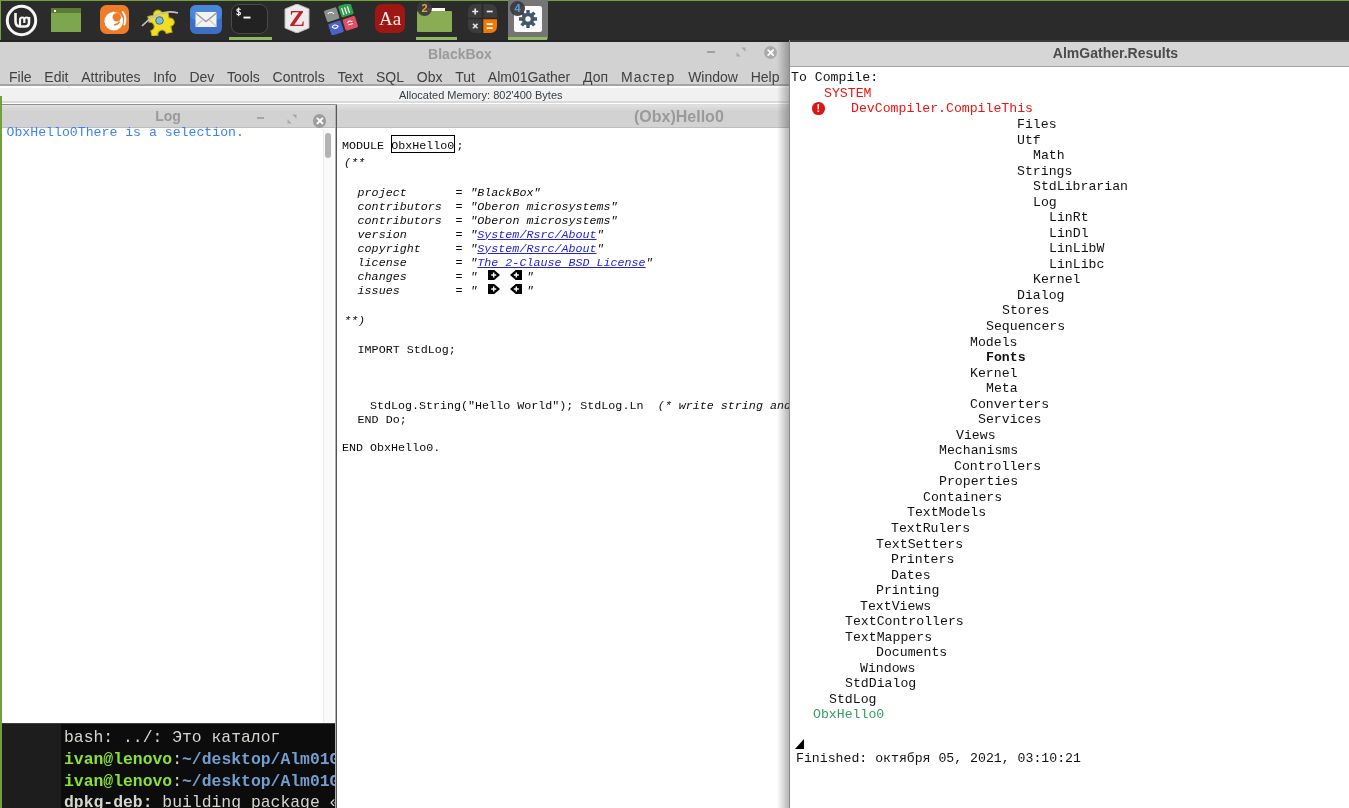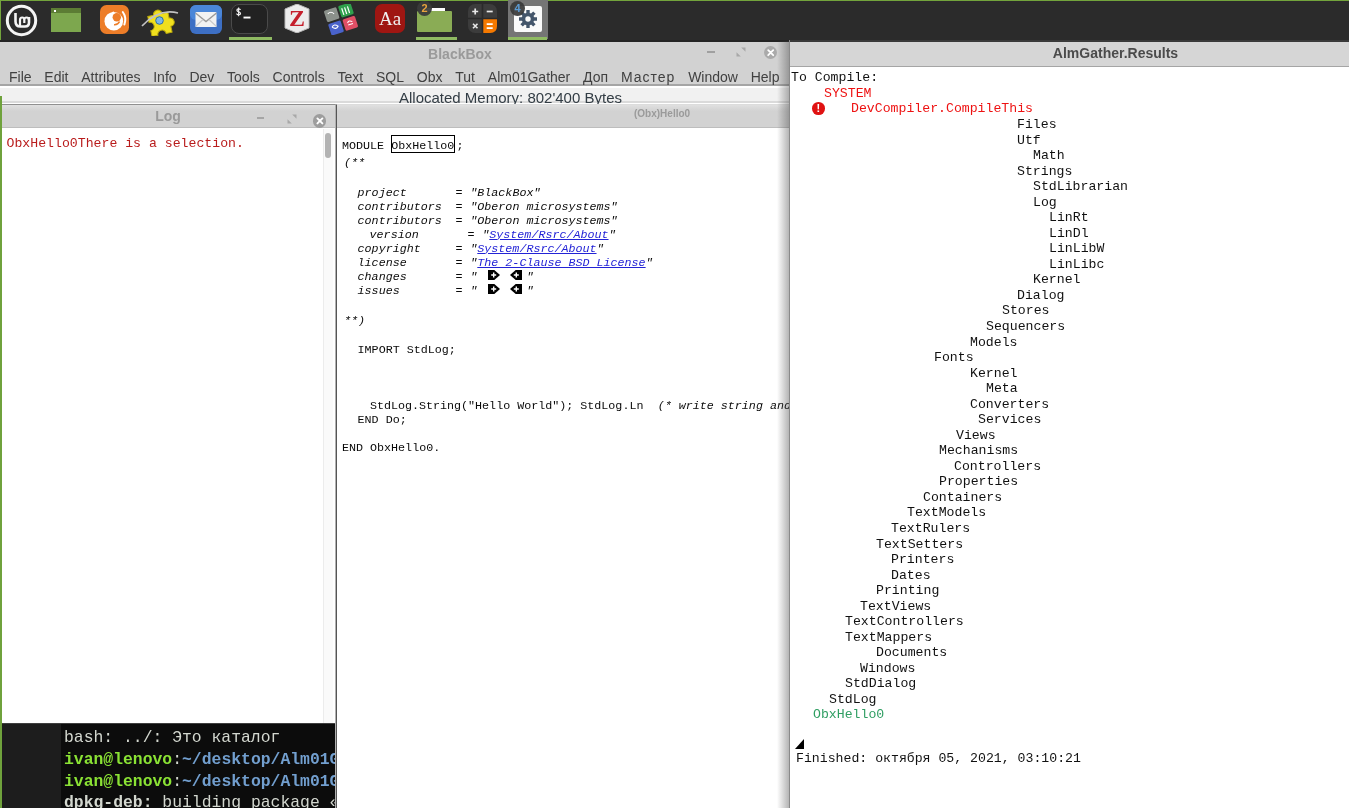--- a/index.html
+++ b/index.html
@@ -118,49 +118,49 @@
 <div class="abs" style="left:707px;top:51.3px;width:7.5px;height:2.2px;background:#a0a0a0;"></div>
 <svg class="abs" style="left:736px;top:47px" width="10" height="10" viewBox="0 0 10 10">
 <path d="M0.5 9.5 L4.8 9.5 L0.5 5.2 Z M9.5 0.5 L5.2 0.5 L9.5 4.8 Z" fill="#a8a8a8"></path>
 </svg>
 <div class="circbtn" style="left:764px;top:45.8px;width:13.4px;height:13.4px;background:#aaaaaa;"></div>
 <svg class="abs" style="left:764px;top:45.8px" width="13.4" height="13.4" viewBox="0 0 13.4 13.4">
 <path d="M4.2 4.2 L9.2 9.2 M9.2 4.2 L4.2 9.2" stroke="#fff" stroke-width="1.8" stroke-linecap="round"></path>
 </svg>
 <div class="abs" style="left:9px;top:68.5px;font-size:14px;color:#414141;white-space:nowrap;"><span class="mi" style="margin-right:12.8px;">File</span><span class="mi" style="margin-right:12.8px;">Edit</span><span class="mi" style="margin-right:12.8px;">Attributes</span><span class="mi" style="margin-right:12.8px;">Info</span><span class="mi" style="margin-right:12.8px;">Dev</span><span class="mi" style="margin-right:12.8px;">Tools</span><span class="mi" style="margin-right:12.8px;">Controls</span><span class="mi" style="margin-right:12.8px;">Text</span><span class="mi" style="margin-right:12.8px;">SQL</span><span class="mi" style="margin-right:12.8px;">Obx</span><span class="mi" style="margin-right:12.8px;">Tut</span><span class="mi" style="margin-right:12.8px;">Alm01Gather</span><span class="mi" style="margin-right:12.8px;">Доп</span><span class="mi" style="margin-right:12.8px;letter-spacing:1px;">Мастер</span><span class="mi" style="margin-right:12.8px;">Window</span><span class="mi" style="margin-right:12.8px;">Help</span></div>
 <div class="abs" style="left:0;top:88.4px;width:788.5px;height:15.1px;background:#f1f1f1;border-bottom:2px solid #dadada;"></div>
-<div class="abs" style="left:399px;top:89px;font-size:15px;color:#333d45;" id="memtxt">Allocated Memory: 802'400 Bytes</div>
+<div class="abs" style="left:399px;top:89px;font-size:11px;color:#333d45;" id="memtxt">Allocated Memory: 802'400 Bytes</div>
 <div class="abs" style="left:0;top:103.5px;width:336px;height:704.5px;background:#fff;border:1px solid #b0b0b0;border-top:1px solid #909090;border-bottom:none;">
     <div class="tbar abs" style="left:0;top:0;width:100%;height:23px;border-bottom:1px solid #bdbdbd;"></div>
     <div class="abs ttxt" style="left:0;top:3.5px;width:100%;text-align:center;font-size:14px;">Log</div>
     <div class="abs" style="left:256px;top:12px;width:7px;height:2.2px;background:#a5a5a5;"></div>
     <svg class="abs" style="left:286px;top:9px" width="10" height="10" viewBox="0 0 10 10">
 <path d="M0.5 9.5 L4.8 9.5 L0.5 5.2 Z M9.5 0.5 L5.2 0.5 L9.5 4.8 Z" fill="#a8a8a8"></path>
 </svg>
     <div class="circbtn" style="left:311.5px;top:9.3px;width:13.8px;height:13.8px;background:#9d9d9d;"></div>
     <svg class="abs" style="left:311.5px;top:9.3px" width="13.8" height="13.8" viewBox="0 0 13.8 13.8">
 <path d="M4.4 4.4 L9.4 9.4 M9.4 4.4 L4.4 9.4" stroke="#fff" stroke-width="1.9" stroke-linecap="round"></path>
 </svg>
-    <div class="abs mono" style="left:5.5px;top:31px;font-size:13.2px;color:#b91c1c;white-space:pre;">ObxHello0There is a selection.</div>
+    <div class="abs mono" style="left:5.5px;top:20px;font-size:13.2px;color:#3b82f6;white-space:pre;">ObxHello0There is a selection.</div>
     <div class="abs" style="right:2px;top:24px;width:10px;height:694px;background:#fafafa;border-left:1px solid #ececec;"></div>
     <div class="abs" style="right:4px;top:28px;width:6px;height:25px;background:#b3b3b3;border-radius:3px;"></div>
   </div>
 <div class="abs" style="left:336px;top:103.5px;width:452.5px;height:704.5px;background:#fff;border-left:1px solid #555;border-top:1px solid #dcdcdc;overflow:hidden;">
     <div class="tbar abs" style="left:0;top:0;width:100%;height:23px;border-bottom:1px solid #bdbdbd;"></div>
-    <div class="abs ttxt" style="left:297px;top:3.5px;font-size:10px;">(Obx)Hello0</div>
+    <div class="abs ttxt" style="left:297px;top:3.5px;font-size:16px;">(Obx)Hello0</div>
   </div>
 <div class="abs" style="left:336px;top:0;width:452.5px;height:808px;overflow:hidden;pointer-events:none;">
     <div class="cl" style="left:0;top:138.5px;width:452px;height:14px;"><span class="abs" style="left:6px;">MODULE</span><span class="abs" style="left:120.5px;">;</span></div>
     <div class="abs" style="left:54.5px;top:134.5px;width:64.5px;height:18.5px;border:1px solid #000;"></div>
     <div class="cl" style="left:55.2px;top:138.5px;">ObxHello0</div>
     <div class="cl" style="left:0;top:155.5px;width:452px;height:14px;"><span class="abs it" style="left:8px;">(**</span></div>
     <div class="cl" style="left:0;top:185.5px;width:452px;height:14px;"><span class="abs it" style="left:21.600000000000023px;">project</span><span class="abs it" style="left:119.5px;">=</span><span class="abs it" style="left:134.3px;">"BlackBox"</span></div>
     <div class="cl" style="left:0;top:199.5px;width:452px;height:14px;"><span class="abs it" style="left:21.600000000000023px;">contributors</span><span class="abs it" style="left:119.5px;">=</span><span class="abs it" style="left:134.3px;">"Oberon microsystems"</span></div>
     <div class="cl" style="left:0;top:213.5px;width:452px;height:14px;"><span class="abs it" style="left:21.600000000000023px;">contributors</span><span class="abs it" style="left:119.5px;">=</span><span class="abs it" style="left:134.3px;">"Oberon microsystems"</span></div>
-    <div class="cl" style="left:12px;top:227.5px;width:364px;height:14px;"><span class="abs it" style="left:21.600000000000023px;">version</span><span class="abs it" style="left:119.5px;">=</span><span class="abs it" style="left:134.3px;">"</span><span class="abs lnk" style="left:141.3px;">System/Rsrc/About</span><span class="abs it" style="left:260.70000000000005px;">"</span></div>
+    <div class="cl" style="left:0;top:227.5px;width:364px;height:14px;"><span class="abs it" style="left:21.600000000000023px;">version</span><span class="abs it" style="left:119.5px;">=</span><span class="abs it" style="left:134.3px;">"</span><span class="abs lnk" style="left:141.3px;">System/Rsrc/About</span><span class="abs it" style="left:260.70000000000005px;">"</span></div>
     <div class="cl" style="left:0;top:241.5px;width:452px;height:14px;"><span class="abs it" style="left:21.600000000000023px;">copyright</span><span class="abs it" style="left:119.5px;">=</span><span class="abs it" style="left:134.3px;">"</span><span class="abs lnk" style="left:141.3px;">System/Rsrc/About</span><span class="abs it" style="left:260.70000000000005px;">"</span></div>
     <div class="cl" style="left:0;top:255.5px;width:452px;height:14px;"><span class="abs it" style="left:21.600000000000023px;">license</span><span class="abs it" style="left:119.5px;">=</span><span class="abs it" style="left:134.3px;">"</span><span class="abs lnk" style="left:141.3px;">The 2-Clause BSD License</span><span class="abs it" style="left:309.79999999999995px;">"</span></div>
     <div class="cl" style="left:0;top:269.5px;width:452px;height:14px;"><span class="abs it" style="left:21.600000000000023px;">changes</span><span class="abs it" style="left:119.5px;">=</span><span class="abs it" style="left:134.3px;">"</span><span class="abs" style="left:152px;"><svg width="12" height="10" viewBox="0 0 12 10" style="vertical-align:-0.5px">
           <path d="M0 0 H6.3 L12 5 L6.3 10 H0 Z" fill="#000"></path>
           <path d="M3.2 5 h5 M5.7 2.5 v5" stroke="#fff" stroke-width="1.4"></path>
         </svg></span><span class="abs" style="left:173.5px;"><svg width="12" height="10" viewBox="0 0 12 10" style="vertical-align:-0.5px">
           <path d="M12 0 H5.7 L0 5 L5.7 10 H12 Z" fill="#000"></path>
           <path d="M3.8 5 h5 M6.3 2.5 v5" stroke="#fff" stroke-width="1.4"></path>
         </svg></span><span class="abs it" style="left:190.5px;">"</span></div>
     <div class="cl" style="left:0;top:283.5px;width:452px;height:14px;"><span class="abs it" style="left:21.600000000000023px;">issues</span><span class="abs it" style="left:119.5px;">=</span><span class="abs it" style="left:134.3px;">"</span><span class="abs" style="left:152px;"><svg width="12" height="10" viewBox="0 0 12 10" style="vertical-align:-0.5px">
@@ -201,21 +201,21 @@
 <div class="rl" style="left:1033px;top:194.6px;">Log</div>
 <div class="rl" style="left:1049px;top:210.2px;">LinRt</div>
 <div class="rl" style="left:1049px;top:225.7px;">LinDl</div>
 <div class="rl" style="left:1049px;top:241.2px;">LinLibW</div>
 <div class="rl" style="left:1049px;top:256.8px;">LinLibc</div>
 <div class="rl" style="left:1033px;top:272.3px;">Kernel</div>
 <div class="rl" style="left:1017px;top:287.9px;">Dialog</div>
 <div class="rl" style="left:1002px;top:303.4px;">Stores</div>
 <div class="rl" style="left:986px;top:318.9px;">Sequencers</div>
 <div class="rl" style="left:970px;top:334.5px;">Models</div>
-<div class="rl" style="left:934px;top:350.0px;">Fonts</div>
+<div class="rl" style="left:986px;top:350.0px;font-weight:bold;">Fonts</div>
 <div class="rl" style="left:970px;top:365.6px;">Kernel</div>
 <div class="rl" style="left:986px;top:381.1px;">Meta</div>
 <div class="rl" style="left:970px;top:396.6px;">Converters</div>
 <div class="rl" style="left:978px;top:412.2px;">Services</div>
 <div class="rl" style="left:956px;top:427.7px;">Views</div>
 <div class="rl" style="left:939px;top:443.3px;">Mechanisms</div>
 <div class="rl" style="left:954px;top:458.8px;">Controllers</div>
 <div class="rl" style="left:939px;top:474.3px;">Properties</div>
 <div class="rl" style="left:923px;top:489.9px;">Containers</div>
 <div class="rl" style="left:907px;top:505.4px;">TextModels</div>

